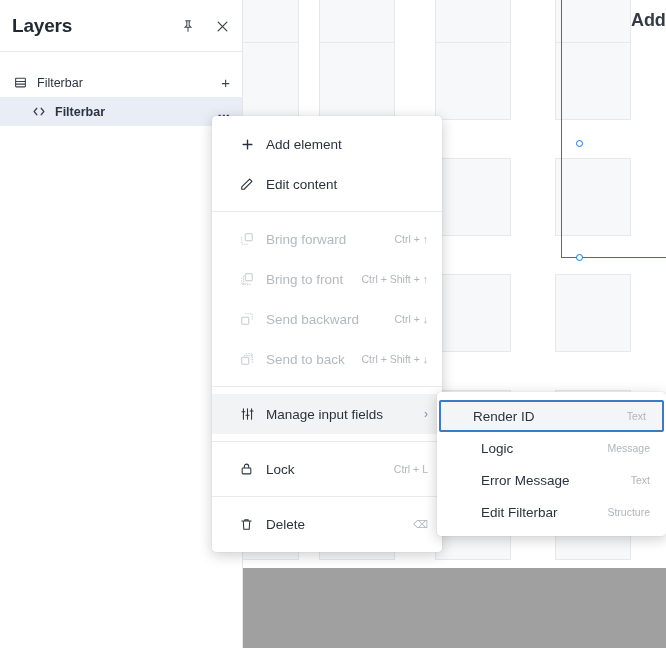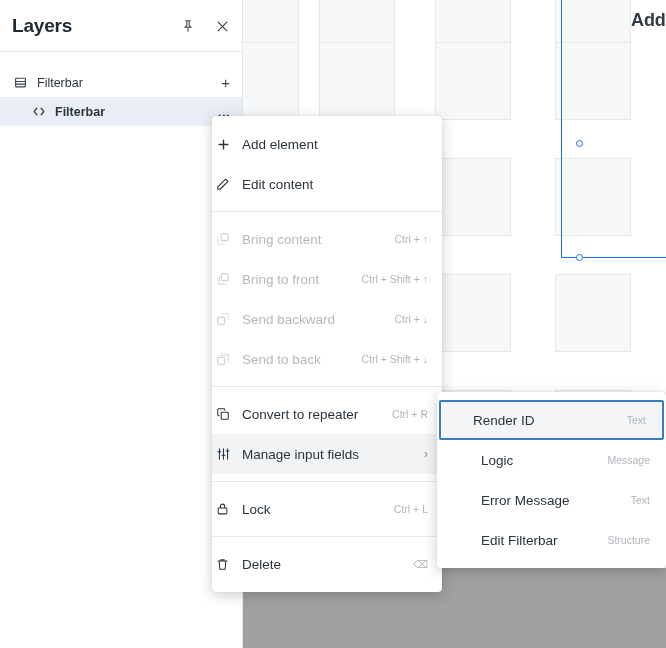--- a/index.html
+++ b/index.html
@@ -79,21 +79,21 @@
 
   
   .ctxmenu {
     position: absolute; left: 212px; top: 116px; width: 230px;
     background: #ffffff; border-radius: 4px;
     box-shadow: 0 3px 14px rgba(0,0,0,.20), 0 0 1px rgba(0,0,0,.22);
     padding: 8px 0 8px 0; z-index: 40;
   }
   .mi {
     height: 40px; display: flex; align-items: center; position: relative;
-    padding: 0 14px 0 4px; font-size: 13.5px; color: #2a333d; cursor: pointer;
+    padding: 0 14px 0 28px; font-size: 13.5px; color: #2a333d; cursor: pointer;
   }
   .mi.hl { background: #f2f3f5; }
   .mi.disabled { color: #b4b9bf; cursor: default; }
   .mi-ico {
     width: 20px; display: flex; align-items: center; justify-content: flex-start;
     color: #2a333d;
   }
   .mi.disabled .mi-ico { color: #c2c6cb; }
   .mi-label { margin-left: 6px; white-space: nowrap; }
   .mi-sc {
@@ -103,21 +103,21 @@
   .mi-sep { height: 1px; background: #e8eaec; margin: 7px 0; }
 
   
   .submenu {
     position: absolute; left: 437px; top: 392px; width: 229px;
     background: #ffffff; border-radius: 4px;
     box-shadow: 0 3px 14px rgba(0,0,0,.20), 0 0 1px rgba(0,0,0,.22);
     padding: 8px 0; z-index: 50;
   }
   .smi {
-    height: 40px; display: flex; align-items: center;
+    height: 32px; display: flex; align-items: center;
     padding: 0 16px 0 44px; font-size: 13.5px; color: #2a333d; cursor: pointer;
     position: relative;
   }
   .smi.focused {
     background: #f4f5f7;
     border: 2px solid #3a7bc4;
     border-radius: 2px;
     margin: 0 2px;
     padding-left: 32px;
   }
@@ -228,21 +228,21 @@
         <span class="mi-label">Edit content</span>
       </div>
       <div class="mi-sep"></div>
       <div class="mi disabled">
         <span class="mi-ico">
           <svg width="14" height="14" viewBox="0 0 24 24" fill="none" stroke="currentColor" stroke-width="1.7">
             <rect x="9" y="3" width="12" height="12" rx="1"></rect>
             <path stroke-dasharray="2 2" d="M3 9v12h12"></path>
           </svg>
         </span>
-        <span class="mi-label">Bring content</span>
+        <span class="mi-label">Bring forward</span>
         <span class="mi-sc">Ctrl + ↑</span>
       </div>
       <div class="mi disabled">
         <span class="mi-ico">
           <svg width="14" height="14" viewBox="0 0 24 24" fill="none" stroke="currentColor" stroke-width="1.7">
             <rect x="9" y="3" width="12" height="12" rx="1"></rect>
             <path stroke-dasharray="2 2" d="M6 7v14h12"></path>
             <path stroke-dasharray="2 2" d="M3 10v11h11"></path>
           </svg>
         </span>
@@ -264,30 +264,20 @@
           <svg width="14" height="14" viewBox="0 0 24 24" fill="none" stroke="currentColor" stroke-width="1.7">
             <rect x="3" y="9" width="12" height="12" rx="1"></rect>
             <path stroke-dasharray="2 2" d="M7 6h14v12"></path>
             <path stroke-dasharray="2 2" d="M10 3h11v11"></path>
           </svg>
         </span>
         <span class="mi-label">Send to back</span>
         <span class="mi-sc">Ctrl + Shift + ↓</span>
       </div>
       <div class="mi-sep"></div>
-      <div class="mi">
-        <span class="mi-ico">
-          <svg width="14" height="14" viewBox="0 0 24 24" fill="none" stroke="currentColor" stroke-width="1.8">
-            <rect x="9" y="9" width="12" height="12" rx="1.5"></rect>
-            <path d="M6 15H4.5A1.5 1.5 0 013 13.5v-9A1.5 1.5 0 014.5 3h9A1.5 1.5 0 0115 4.5V6"></path>
-          </svg>
-        </span>
-        <span class="mi-label">Convert to repeater</span>
-        <span class="mi-sc">Ctrl + R</span>
-      </div>
       <div class="mi hl">
         <span class="mi-ico">
           <svg width="15" height="14" viewBox="0 0 24 24" fill="none" stroke="currentColor" stroke-width="1.8" stroke-linecap="round">
             <path d="M5 3v18M12 3v18M19 3v18"></path>
             <path d="M2.5 8h5M9.5 14h5M16.5 7h5"></path>
           </svg>
         </span>
         <span class="mi-label">Manage input fields</span>
         <span class="mi-arrow">›</span>
       </div>

